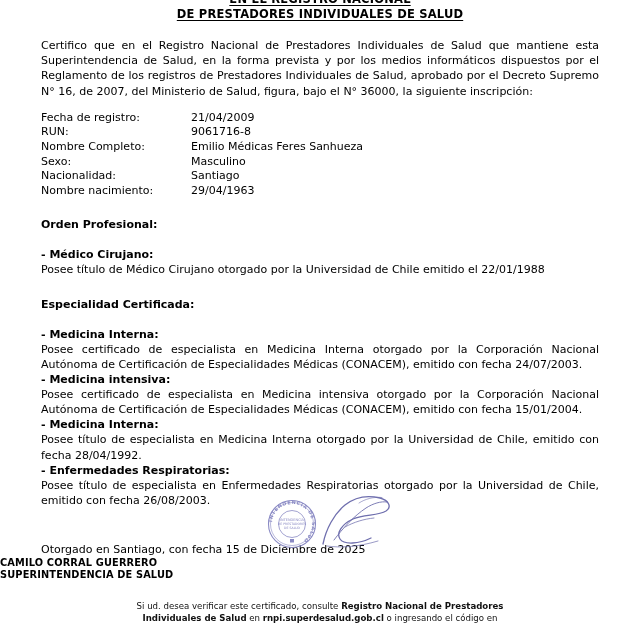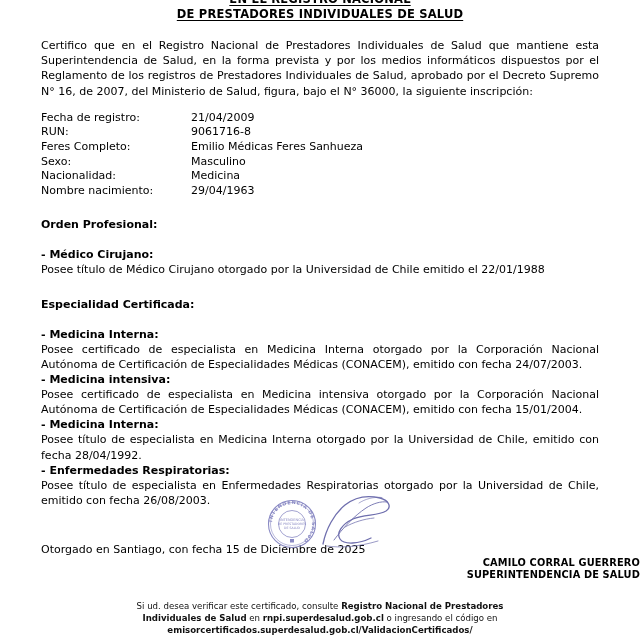--- a/index.html
+++ b/index.html
@@ -124,21 +124,21 @@
     width: 84px;
     height: 62px;
   }
 
   
   .footer-names {
     position: absolute;
     top: 557px;
     left: 0;
     right: 0;
-    text-align: right;
+    text-align: left;
     font-weight: bold;
     font-size: 9.8px;
     line-height: 12.4px;
     letter-spacing: 0.15px;
   }
   .footer-names span { display: block; }
 
   
   .fine-print {
     position: absolute;
@@ -171,30 +171,30 @@
       <tbody>
         <tr>
           <td class="label">Fecha de registro:</td>
           <td class="value">21/04/2009</td>
         </tr>
         <tr>
           <td class="label">RUN:</td>
           <td class="value">9061716-8</td>
         </tr>
         <tr>
-          <td class="label">Feres Completo:</td>
+          <td class="label">Nombre Completo:</td>
           <td class="value">Emilio Médicas Feres Sanhueza</td>
         </tr>
         <tr>
           <td class="label">Sexo:</td>
           <td class="value">Masculino</td>
         </tr>
         <tr>
           <td class="label">Nacionalidad:</td>
-          <td class="value">Medicina</td>
+          <td class="value">Santiago</td>
         </tr>
         <tr>
           <td class="label">Nombre nacimiento:</td>
           <td class="value">29/04/1963</td>
         </tr>
       </tbody>
     </table>
 
     <div class="section-head">Orden Profesional:</div>
     <div class="item-head">- Médico Cirujano:</div>
@@ -247,16 +247,15 @@
   </div>
 
   <div class="footer-names">
     <span>CAMILO CORRAL GUERRERO</span>
     <span>SUPERINTENDENCIA DE SALUD</span>
   </div>
 
   <div class="fine-print">
     <span class="ln"><span>Si ud. desea verificar este certificado, consulte </span><b>Registro Nacional de Prestadores</b></span>
     <span class="ln"><b>Individuales de Salud</b><span> en </span><b>rnpi.superdesalud.gob.cl</b><span> o ingresando el código en</span></span>
-    <span class="ln"><b>emisorcertificados.superdesalud.gob.cl/ValidacionCertificados/</b></span>
   </div>
 
 </div>
 
 </body></html>

